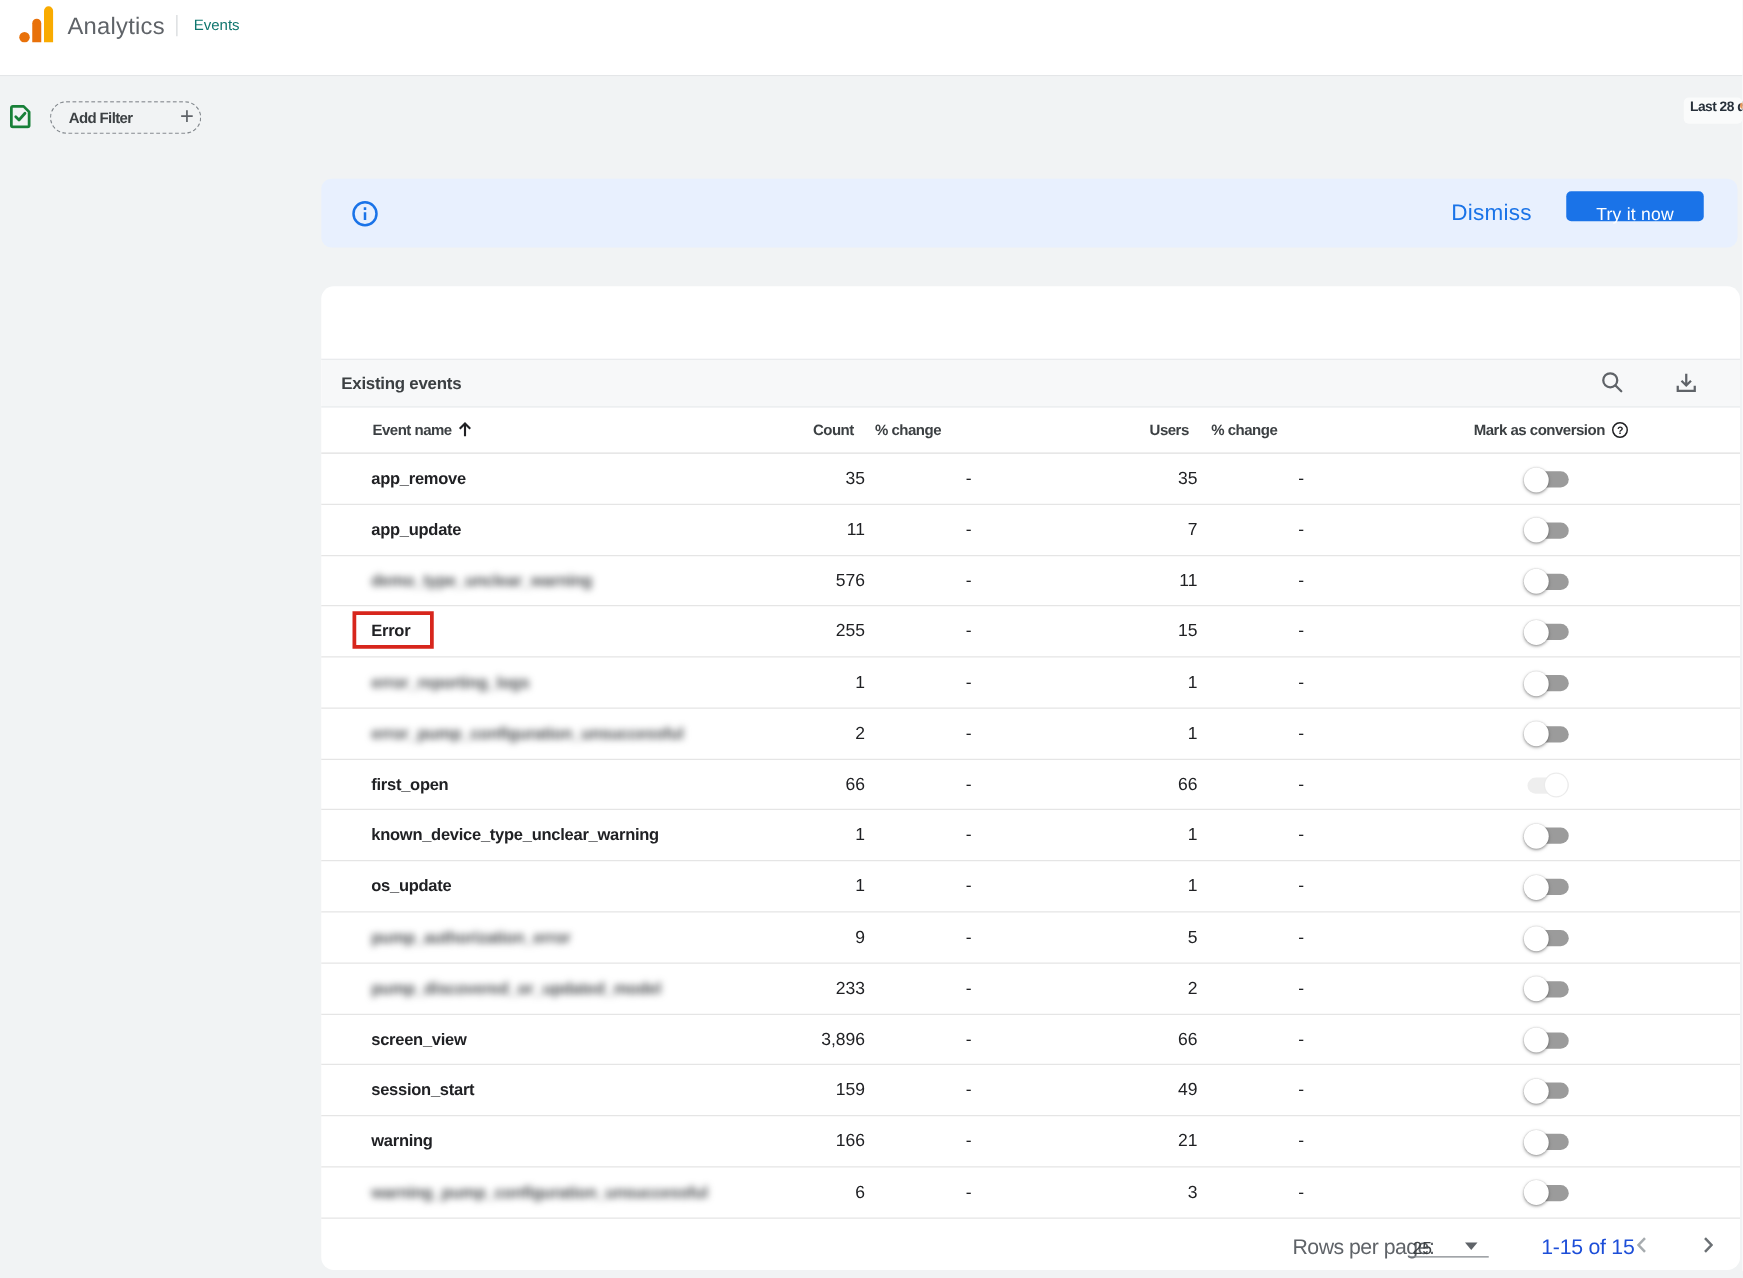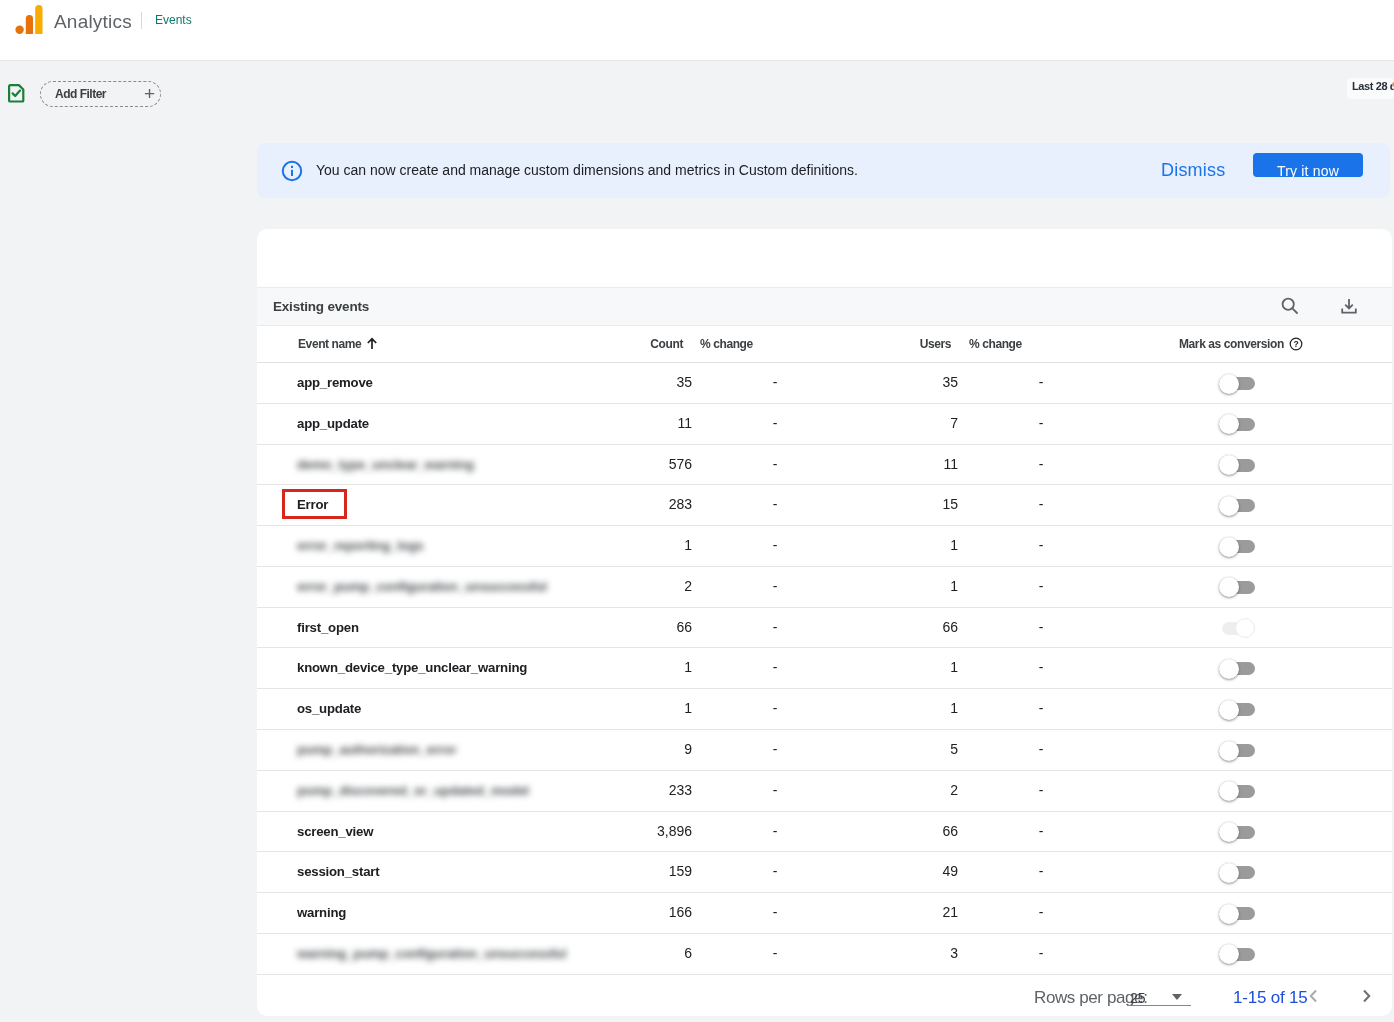--- a/index.html
+++ b/index.html
@@ -98,21 +98,20 @@
 <div id="last28bg"></div>
 <span id="last28">Last 28 d</span>
 <div id="orangedot"></div>
 
 <div id="banner">
   <svg id="infoicon" width="22" height="22" viewBox="0 0 22 22">
     <circle cx="11" cy="11" r="9.2" fill="none" stroke="#1a73e8" stroke-width="2"></circle>
     <rect x="10" y="9.8" width="2" height="6.2" fill="#1a73e8"></rect>
     <rect x="10" y="5.8" width="2" height="2.2" fill="#1a73e8"></rect>
   </svg>
-  <span class="txt">You can now create and manage custom dimensions and metrics in Custom definitions.</span>
   <span class="dismiss">Dismiss</span>
   <div class="tryit">Try it now</div>
 </div>
 
 <div id="card">
   <div id="bar">
     <span class="t">Existing events</span>
     <svg style="position:absolute;left:1023px;top:8px" width="20" height="20" viewBox="0 0 20 20">
       <circle cx="8.2" cy="8.2" r="5.6" fill="none" stroke="#5f6368" stroke-width="1.8"></circle>
       <line x1="12.4" y1="12.4" x2="17" y2="17" stroke="#5f6368" stroke-width="1.8" stroke-linecap="round"></line>
@@ -171,21 +170,21 @@
   <div class="usr">11</div>
         <div class="d2">-</div>
   <div class="sw">
           <div class="track"></div>
           <div class="knob"></div>
         </div>
 </div>
 <div class="row">
   <div id="redbox"></div>
   <div class="name">Error</div>
-  <div class="cnt">283</div>
+  <div class="cnt">255</div>
         <div class="d1">-</div>
   <div class="usr">15</div>
         <div class="d2">-</div>
   <div class="sw">
           <div class="track"></div>
           <div class="knob"></div>
         </div>
 </div>
 <div class="row">
   <div class="name blur">error_reporting_logs</div>

